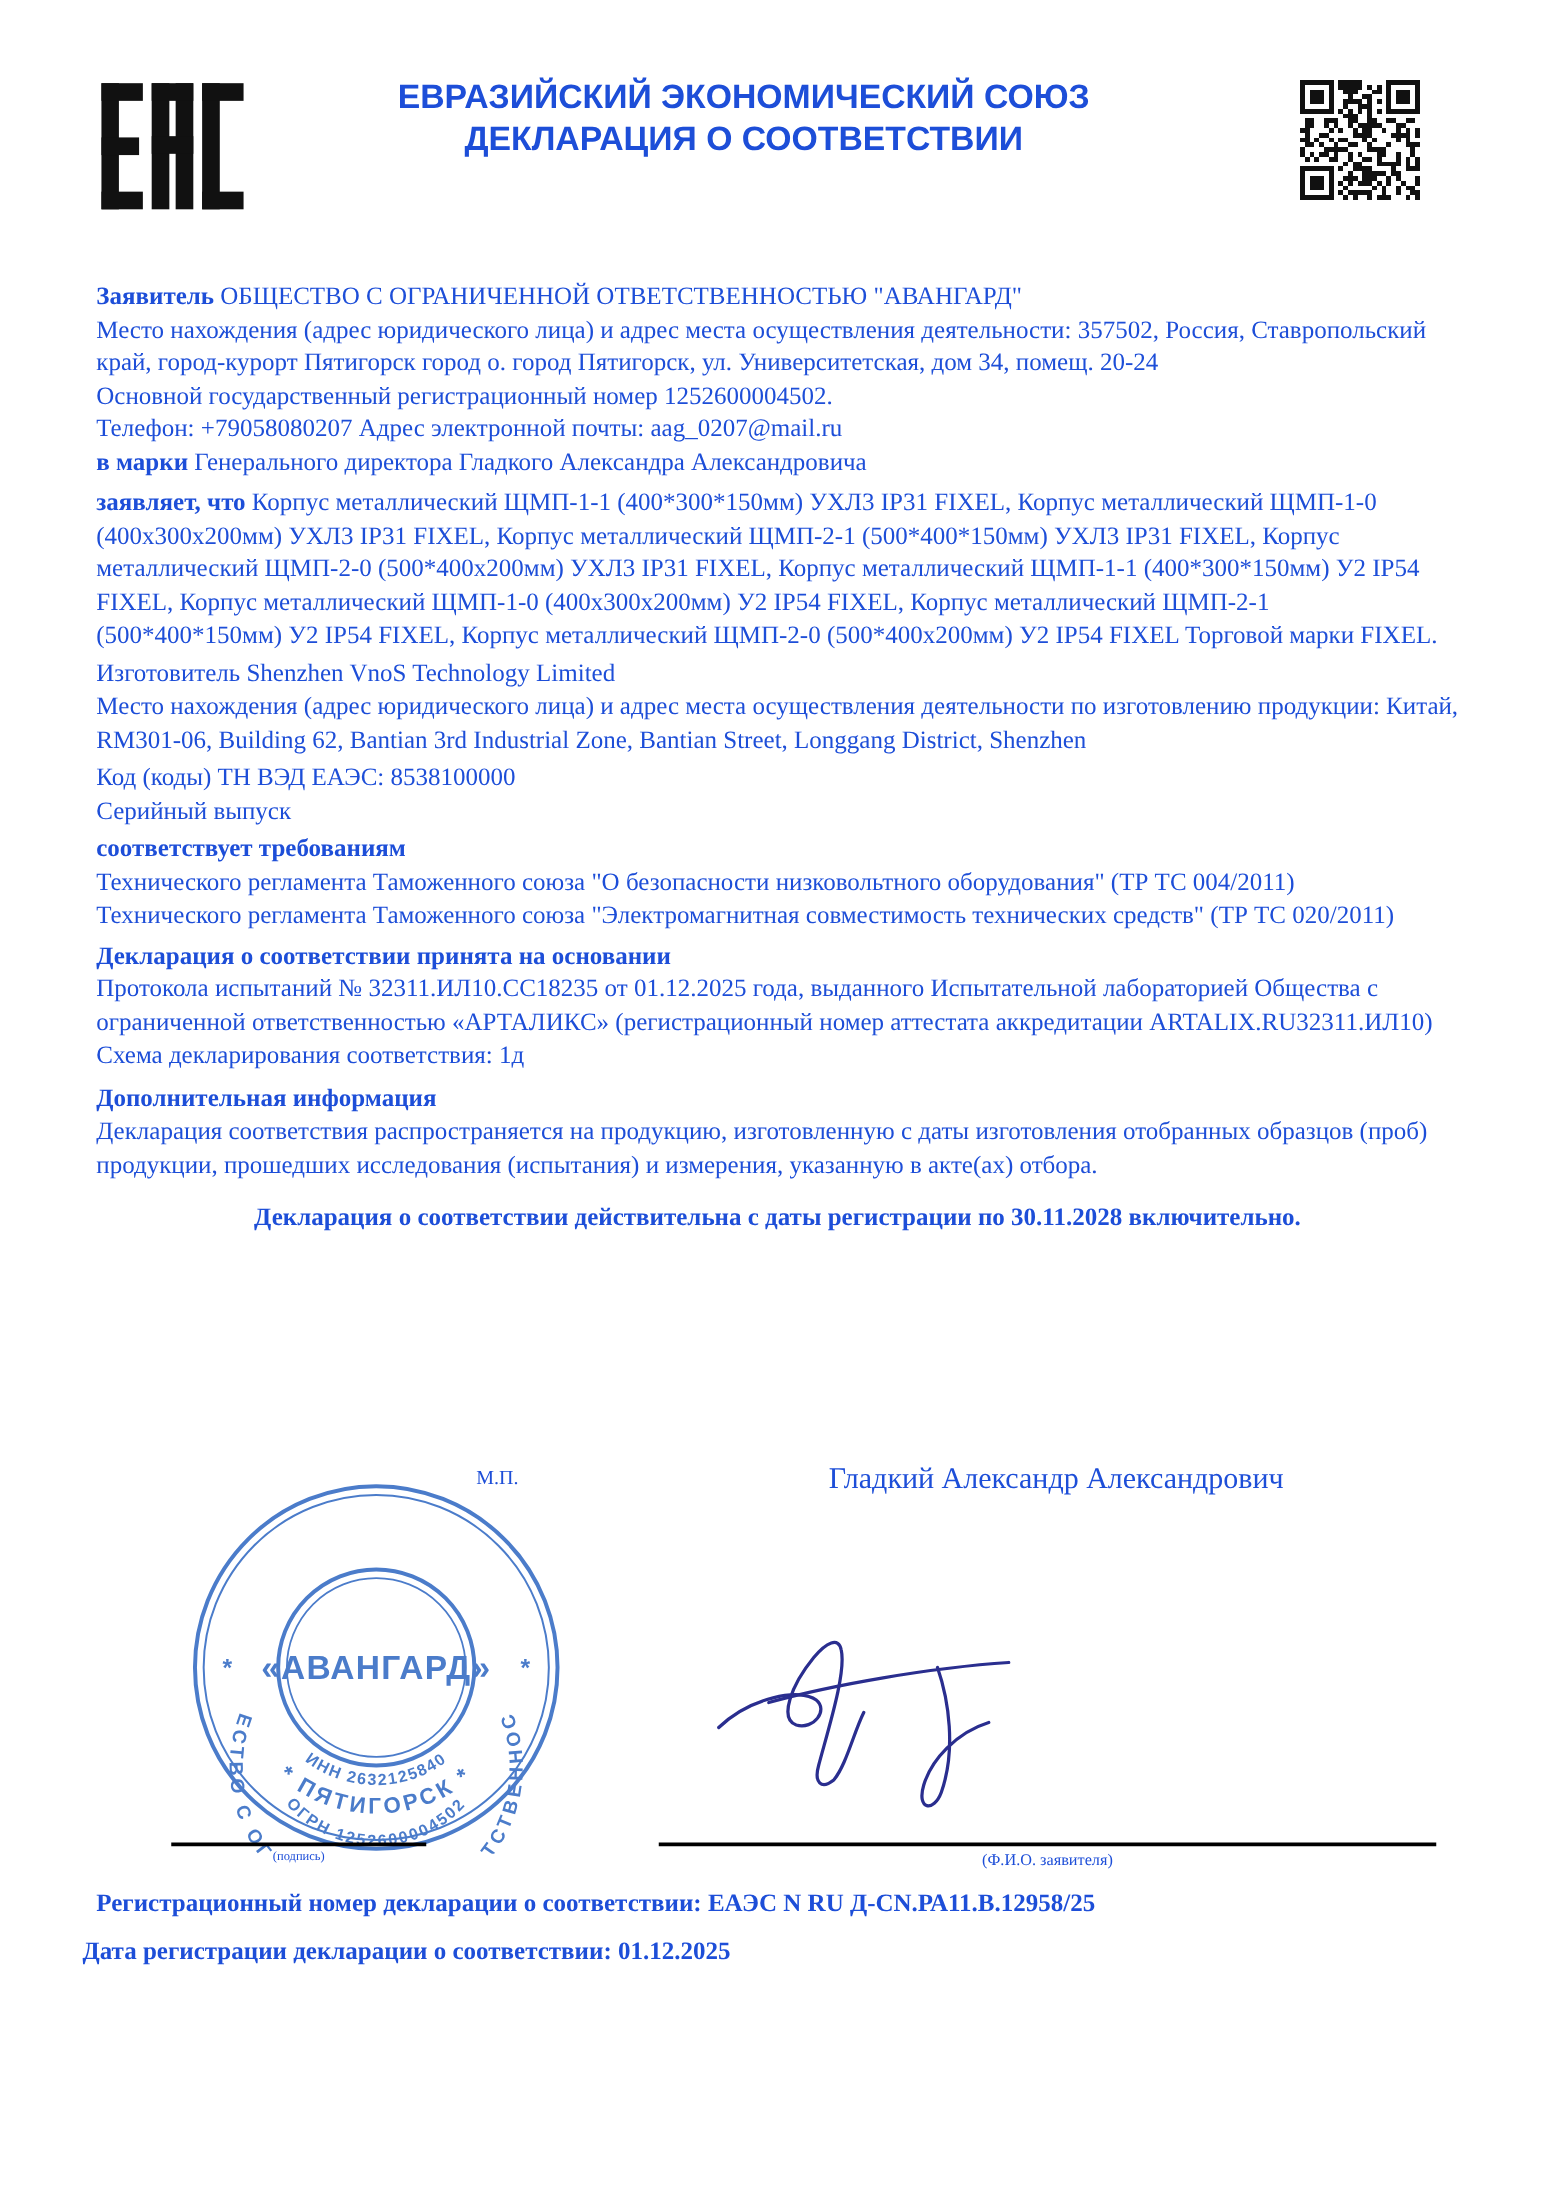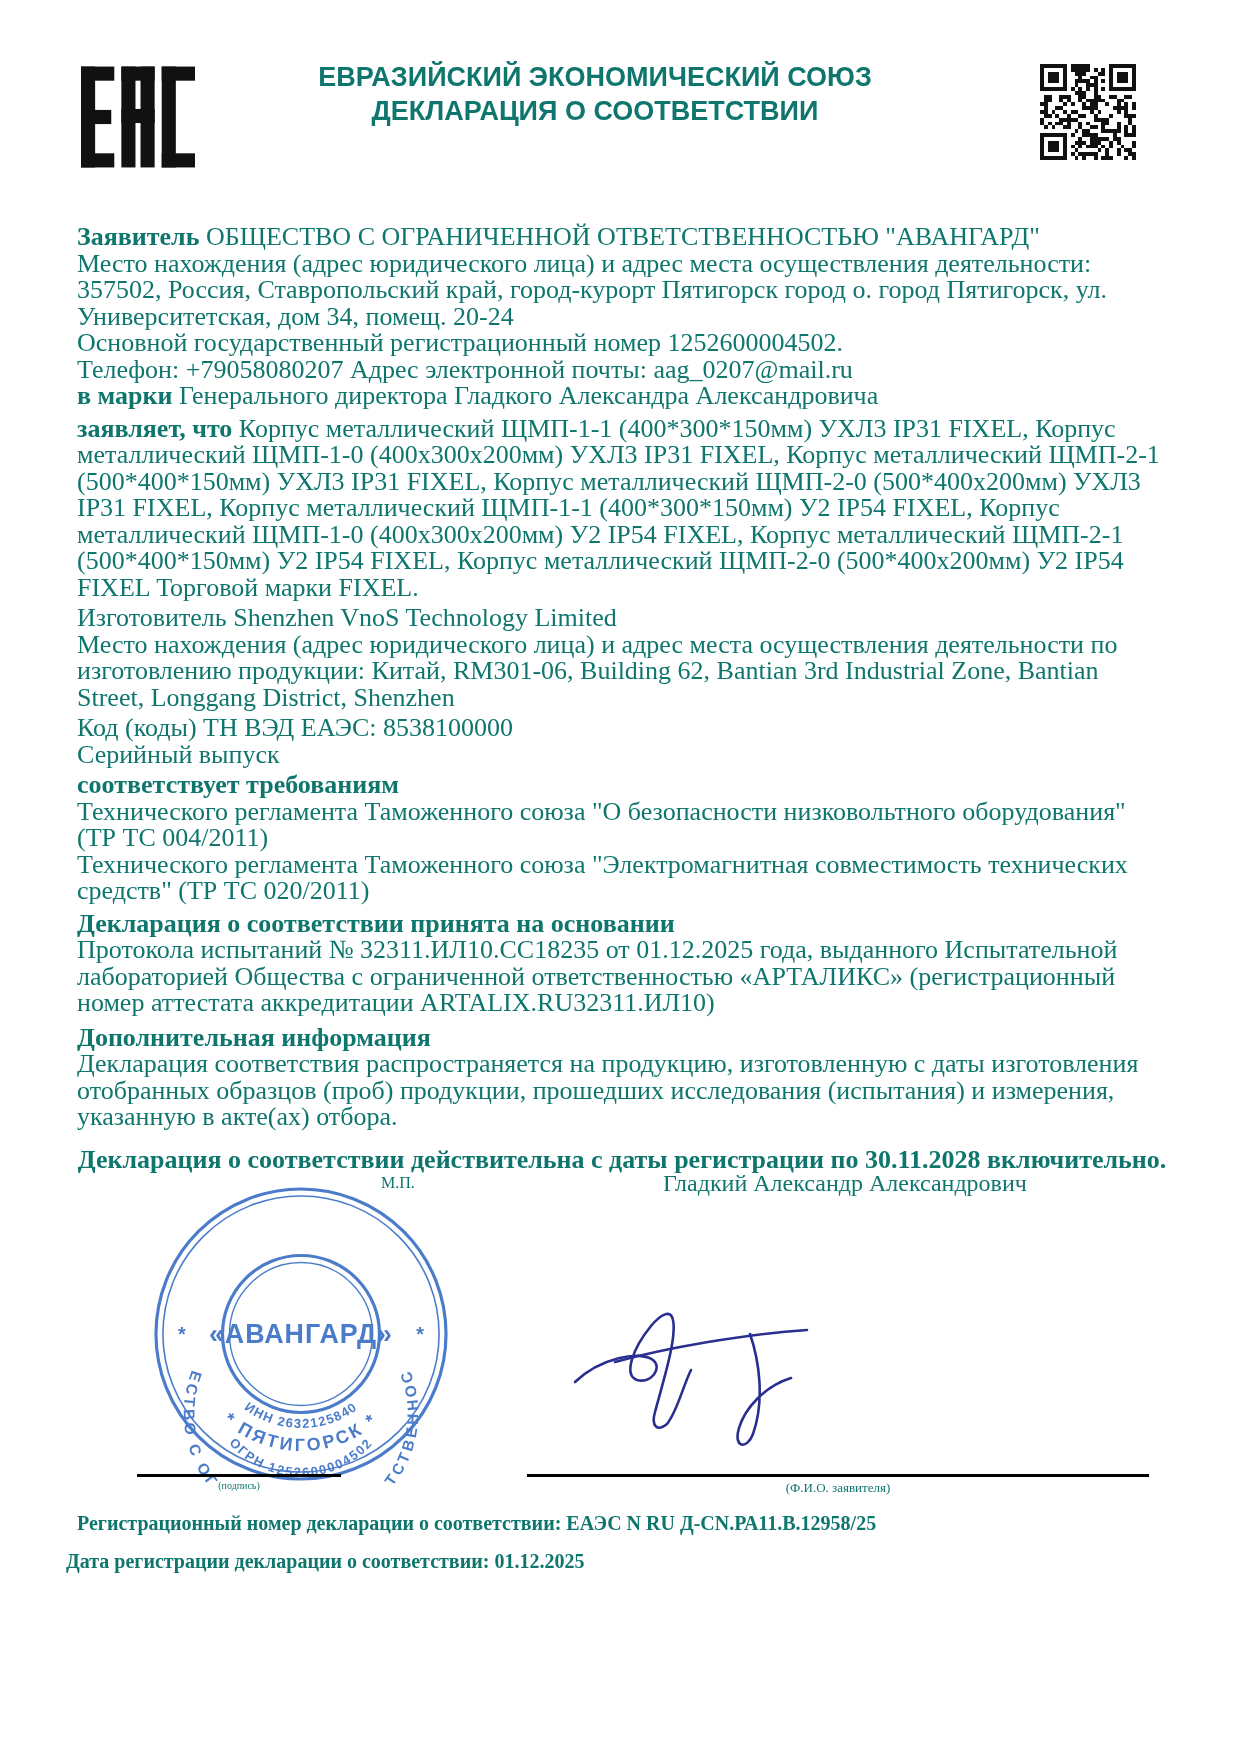--- a/index.html
+++ b/index.html
@@ -1,36 +1,36 @@
 <!DOCTYPE html>
 <html><head>
 <meta charset="utf-8">
 <style>
   html,body{margin:0;padding:0;background:#ffffff;}
   .page{
     position:relative;
     width:1241px;height:1755px;
     background:#ffffff;
     font-family:"Liberation Serif","DejaVu Serif",serif;
-    color:#0f766e;
+    color:#1d4ed8;
     overflow:hidden;
   }
   
   .eac-logo{position:absolute;left:81px;top:62px;width:114px;height:110px;}
   .doc-title{
     position:absolute;left:200px;top:60px;width:790px;
     text-align:center;
     font-family:"Liberation Sans","DejaVu Sans",sans-serif;
     font-weight:bold;font-size:27px;line-height:34px;
   }
   .qr{position:absolute;left:1040px;top:64px;width:96px;height:96px;}
   
   .body-text{
     position:absolute;left:77px;top:224px;width:1090px;
-    font-size:26px;line-height:26.5px;font-family:Liberation Serif, serif;
+    font-size:20px;line-height:26.5px;font-family:Liberation Serif, serif;
   }
   .body-text p{margin:0;}
   .b{font-weight:bold;}
   .mt4{margin-top:4px!important;}
   .mt6{margin-top:6px!important;}
   .mt8{margin-top:8px!important;}
   .mt16{margin-top:16px!important;text-align:center;}
   
   .mp-label{position:absolute;left:381px;top:1174px;font-size:16px;}
   .fio-name{position:absolute;left:663px;top:1170px;font-size:24px;}
@@ -310,20 +310,21 @@
     <p>Место нахождения (адрес юридического лица) и адрес места осуществления деятельности по изготовлению продукции: Китай, RM301-06, Building 62, Bantian 3rd Industrial Zone, Bantian Street, Longgang District, Shenzhen</p>
     <p class="mt4">Код (коды) ТН ВЭД ЕАЭС: 8538100000</p>
     <p>Серийный выпуск</p>
 
     <p class="b mt4">соответствует требованиям</p>
     <p>Технического регламента Таможенного союза "О безопасности низковольтного оборудования" (ТР ТС 004/2011)</p>
     <p>Технического регламента Таможенного союза "Электромагнитная совместимость технических средств" (ТР ТС 020/2011)</p>
 
     <p class="b mt6">Декларация о соответствии принята на основании</p>
     <p>Протокола испытаний № 32311.ИЛ10.СС18235 от 01.12.2025 года, выданного Испытательной лабораторией Общества с ограниченной ответственностью «АРТАЛИКС» (регистрационный номер аттестата аккредитации ARTALIX.RU32311.ИЛ10)</p>
+    <p>Схема декларирования соответствия: 1д</p>
 
     <p class="b mt8">Дополнительная информация</p>
     <p>Декларация соответствия распространяется на продукцию, изготовленную с даты изготовления отобранных образцов (проб) продукции, прошедших исследования (испытания) и измерения, указанную в акте(ах) отбора.</p>
 
     <p class="b mt16">Декларация о соответствии действительна с даты регистрации по 30.11.2028 включительно.</p>
   </div>
 
   <div class="mp-label">М.П.</div>
   <div class="fio-name">Гладкий Александр Александрович</div>
 

